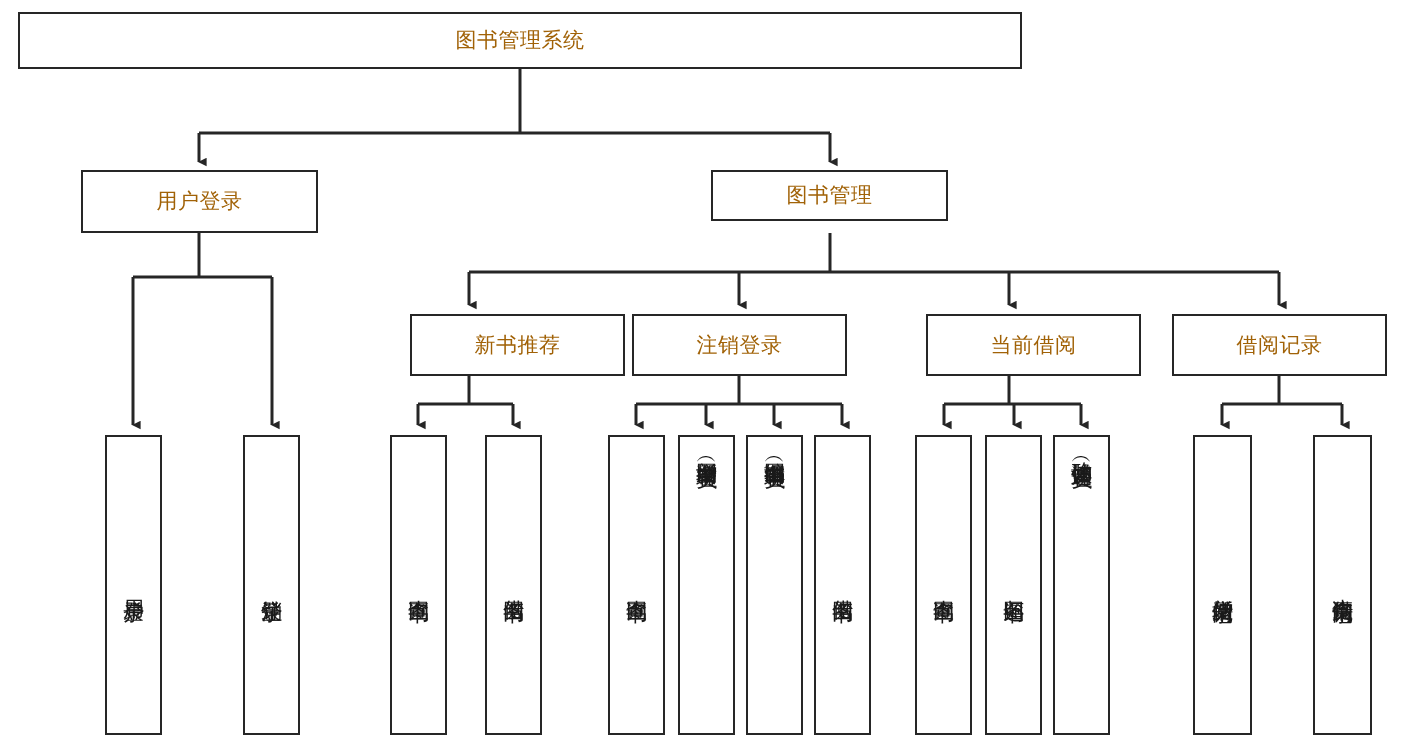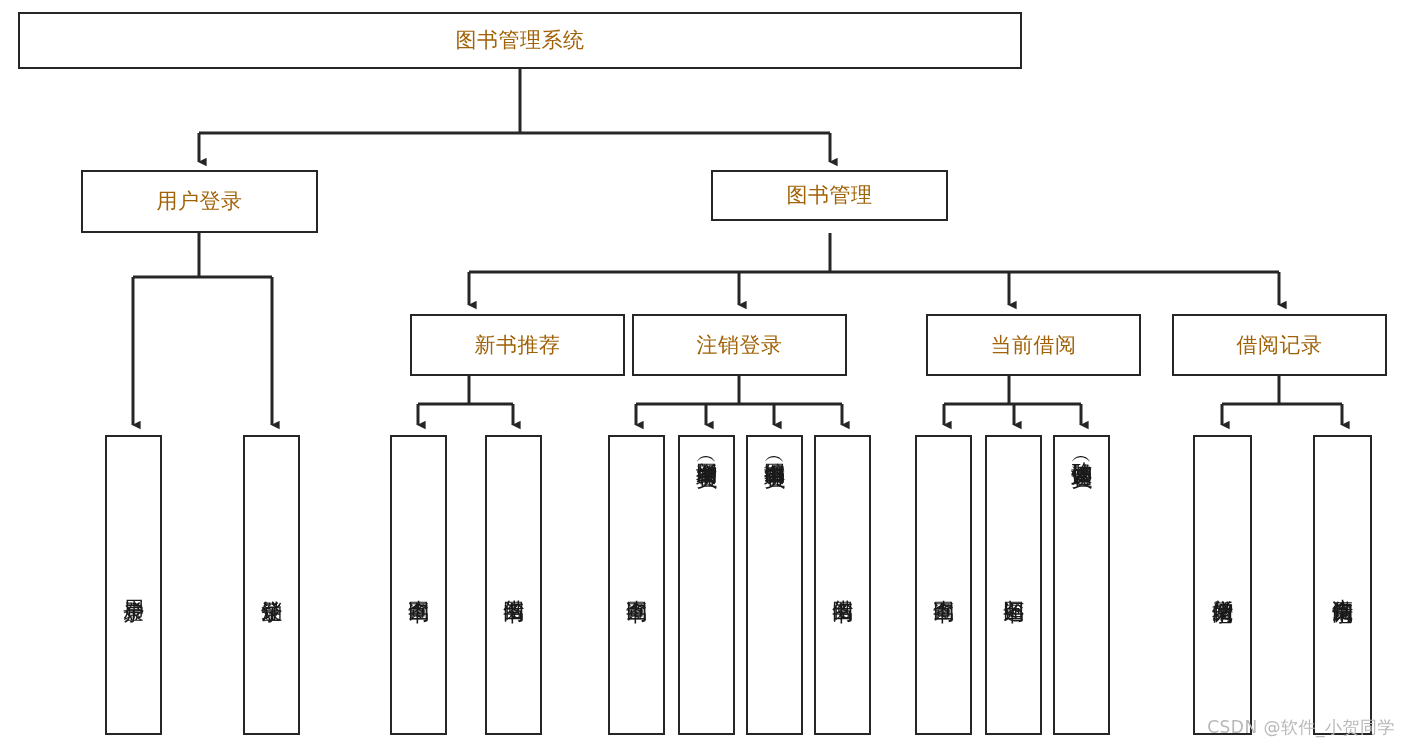--- a/index.html
+++ b/index.html
@@ -203,15 +203,14 @@
   </div>
 
   <div class="node node-vertical vcenter" style="left:1193px; top:435px; width:59px; height:300px;">
     <span class="node-label-v">新增借阅记录</span>
   </div>
 
   <div class="node node-vertical vcenter" style="left:1313px; top:435px; width:59px; height:300px;">
     <span class="node-label-v">查询借阅记录</span>
   </div>
 
-  <div id="watermark">CSDN @软件_小贺同学</div>
 
 </div>
 
 </body></html>

